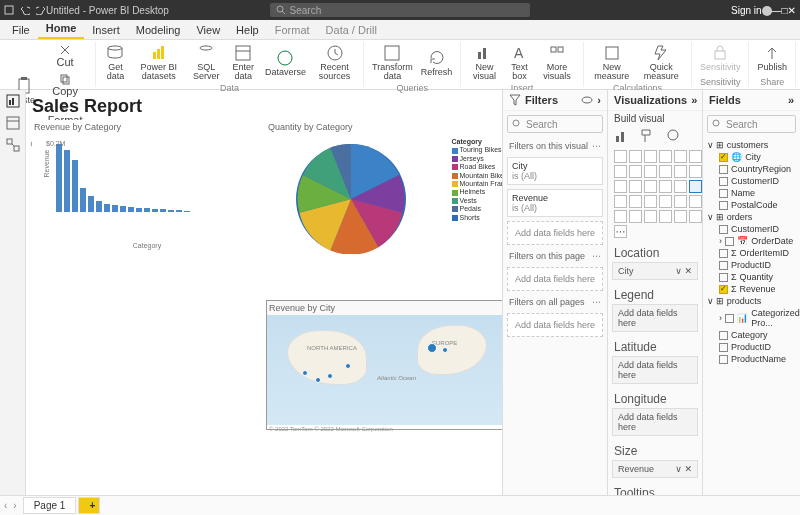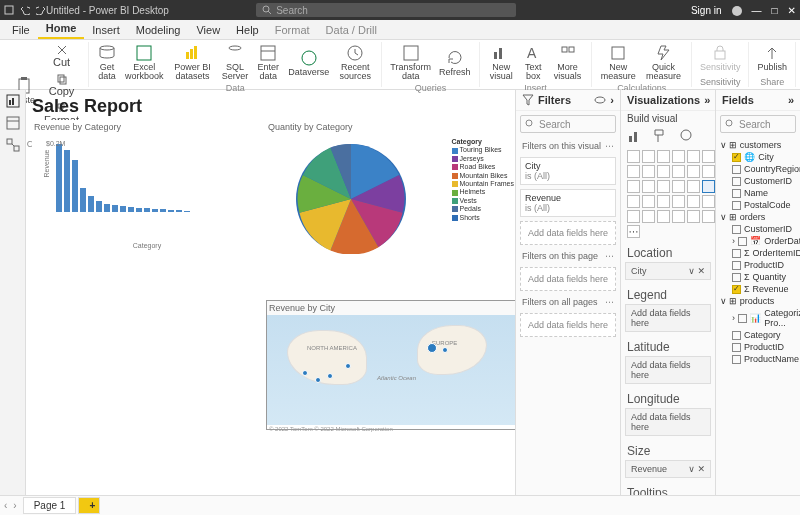--- a/index.html
+++ b/index.html
@@ -1,21 +1,21 @@
 <!DOCTYPE html>
 <html><head>
 <meta charset="utf-8">
 <style>
 *{box-sizing:border-box;margin:0;padding:0;font-family:'Segoe UI',Arial,sans-serif}
 body{width:800px;height:515px;overflow:hidden;background:#fff;font-size:10px;color:#333}
 .titlebar{height:20px;background:#333;color:#fff;display:flex;align-items:center;padding:0 4px;font-size:10px}
 .titlebar .tb-left{display:flex;gap:6px;align-items:center}
 .titlebar .title{color:#ccc}
 .titlebar .search{margin-left:auto;margin-right:auto;width:260px;height:14px;background:#555;border-radius:2px;display:flex;align-items:center;padding:0 6px;color:#aaa;gap:4px}
-.titlebar .tb-right{display:flex;gap:10px;align-items:flex-end;margin-left:auto}
+.titlebar .tb-right{display:flex;align-items:flex-end;margin-left:auto}
 .titlebar svg{width:10px;height:10px;fill:#ccc}
 .tabs{height:20px;background:#f3f3f3;display:flex;align-items:end;padding:0 4px;font-size:11px;border-bottom:1px solid #ddd}
 .tab{padding:3px 8px;cursor:pointer}
 .tab.sel{border-bottom:2px solid #f2c811;font-weight:600}
 .tab.ctx{color:#888}
 .ribbon{height:50px;background:#fff;border-bottom:1px solid #ddd;display:flex;padding:2px 4px;gap:0}
 .rgroup{display:flex;flex-direction:column;align-items:center;padding:0 6px;border-right:1px solid #eee}
 .rgroup .row{display:flex;gap:4px;align-items:center}
 .rbtn{display:flex;flex-direction:column;align-items:center;gap:1px;padding:2px;font-size:9px;color:#444;cursor:pointer;text-align:center;line-height:1}
 .rbtn svg{width:18px;height:18px}
@@ -32,21 +32,21 @@
 .barchart{left:6px;top:30px;width:230px;height:190px}
 .pie{left:240px;top:30px;width:250px;height:180px}
 .map{left:240px;top:210px;width:250px;height:130px;border:1px solid #999}
 .map .vh{background:#f9f9f9}
 .legend{position:absolute;right:2px;top:18px;font-size:7px;line-height:1.2}
 .legend div{display:flex;align-items:center;gap:2px}
 .legend i{width:6px;height:6px;display:inline-block}
 .panel{border-left:1px solid #ddd;display:flex;flex-direction:column;font-size:10px;background:#fafafa}
 .panel.filters{width:105px}
 .panel.viz-panel{width:95px}
-.panel.fields{width:85px}
+.panel.fields{width:98px}
 .phead{display:flex;align-items:center;padding:4px 6px;font-weight:600;font-size:11px;border-bottom:1px solid #eee;gap:4px}
 .phead svg{width:12px;height:12px}
 .phead .r{margin-left:auto;display:flex;gap:4px}
 .srch{margin:4px;height:18px;border:1px solid #ccc;border-radius:2px;display:flex;align-items:center;padding:0 4px;color:#888;gap:4px}
 .srch svg{width:10px;height:10px}
 .fsec{padding:4px 6px;font-size:9px;color:#666}
 .fsec.h{display:flex;justify-content:space-between;}
 .fcard{margin:2px 4px;border:1px solid #ddd;background:#fff;padding:3px 4px;font-size:9px}
 .fcard .fn{font-weight:500}
 .fcard .fv{color:#888}
@@ -157,26 +157,20 @@
     <div class="row">
       <div class="rbtn">
           <svg>
             <ellipse cx="9" cy="4" rx="7" ry="2" fill="none" stroke="#666"></ellipse>
             <path d="M2 4v8a7 2 0 0 0 14 0v-8" fill="none" stroke="#666"></path>
           </svg>
           <span>Get data</span>
         </div>
       <div class="rbtn">
           <svg>
-            <rect x="2" y="2" width="14" height="14" fill="none" stroke="#0a7c3f"></rect>
-          </svg>
-          <span>Excel workbook</span>
-        </div>
-      <div class="rbtn">
-          <svg>
             <rect x="3" y="8" width="3" height="7" fill="#f2c811"></rect>
             <rect x="7" y="5" width="3" height="10" fill="#f2c811"></rect>
             <rect x="11" y="2" width="3" height="13" fill="#f2c811"></rect>
           </svg>
           <span>Power BI datasets</span>
         </div>
       <div class="rbtn">
           <svg>
             <ellipse cx="9" cy="4" rx="6" ry="2" fill="none" stroke="#666"></ellipse>
           </svg>

